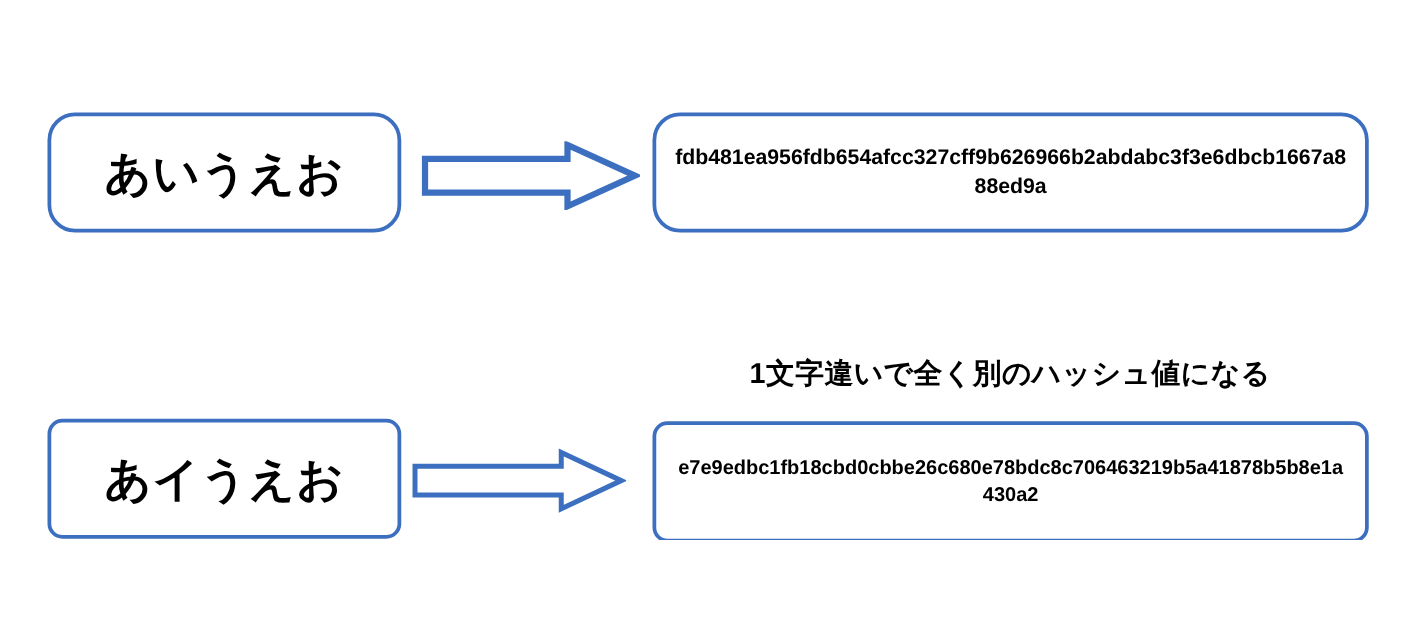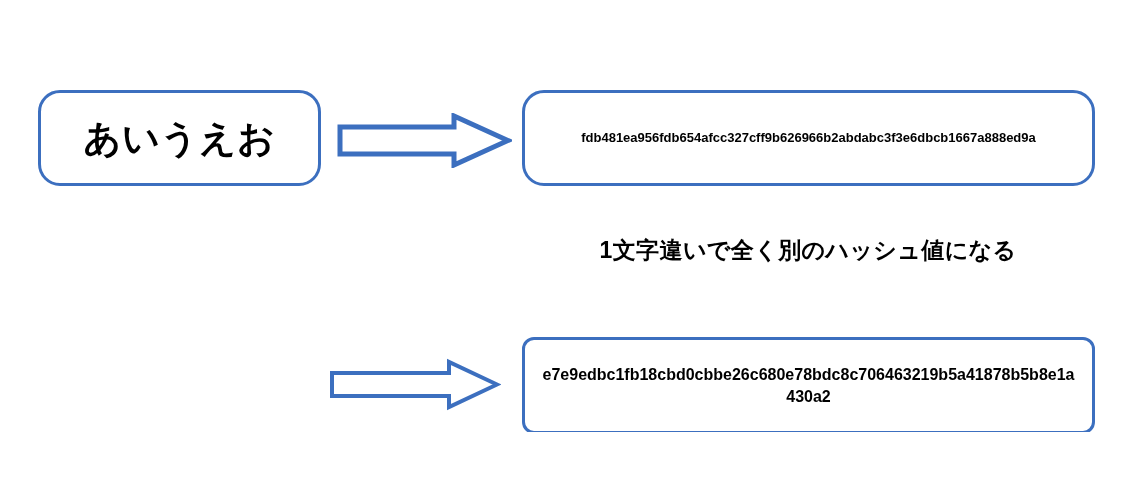--- a/index.html
+++ b/index.html
@@ -55,21 +55,21 @@
   
   .hash-box {
     left: 522px;
     width: 573px;
     padding: 6px 14px;
   }
   #hash-box-1 { top: 90px;  height: 96px; }
   #hash-box-2 { top: 337px; height: 97px; }
 
   .hash-text {
-    font-size: 13px;
+    font-size: 17px;
     font-weight: bold;
     color: #000000;
     line-height: 1.35;
     word-break: break-all;
     text-align: center;
     font-family: "Liberation Sans", sans-serif;
   }
   #hash-text-2 { font-size: 16px; }
 
   
@@ -90,20 +90,21 @@
     font-weight: bold;
     color: #000000;
     letter-spacing: 0.4px;
     white-space: nowrap;
   }
   
   #caption .caption-inner {
     display: inline-block;
     position: relative;
     left: 240px;
+    margin-top: 48px;
   }
 </style>
 </head>
 <body>
 
 <div id="canvas">
 
   <div class="box r-large kana-box" id="kana-box-1">
     <span class="kana-text">あいうえお</span>
   </div>
@@ -115,20 +116,23 @@
   </div>
 
   <div class="box r-large hash-box" id="hash-box-1">
     <span class="hash-text" id="hash-text-1">fdb481ea956fdb654afcc327cff9b626966b2abdabc3f3e6dbcb1667a888ed9a</span>
   </div>
 
   <div id="caption">
     <span class="caption-inner">1文字違いで全く別のハッシュ値になる</span>
   </div>
 
+  <div class="box r-small kana-box" id="kana-box-2">
+    <span class="kana-text">あイうえお</span>
+  </div>
 
   <div class="arrow" id="arrow-2">
     <svg width="172" height="55" viewBox="0 0 172 55" aria-hidden="true">
       <polygon points="3,16 120,16 120,5 168,27.5 120,50 120,39 3,39" fill="#FFFFFF" stroke="#3C6FBF" stroke-width="4" stroke-linejoin="miter"></polygon>
     </svg>
   </div>
 
   <div class="box r-small hash-box" id="hash-box-2">
     <span class="hash-text" id="hash-text-2">e7e9edbc1fb18cbd0cbbe26c680e78bdc8c706463219b5a41878b5b8e1a430a2</span>
   </div>

